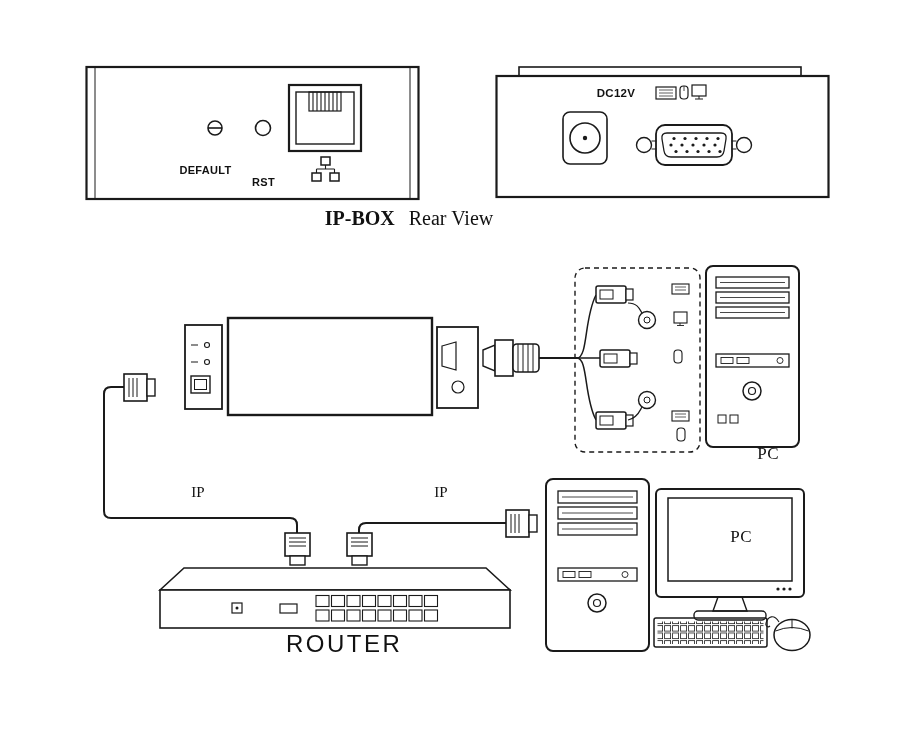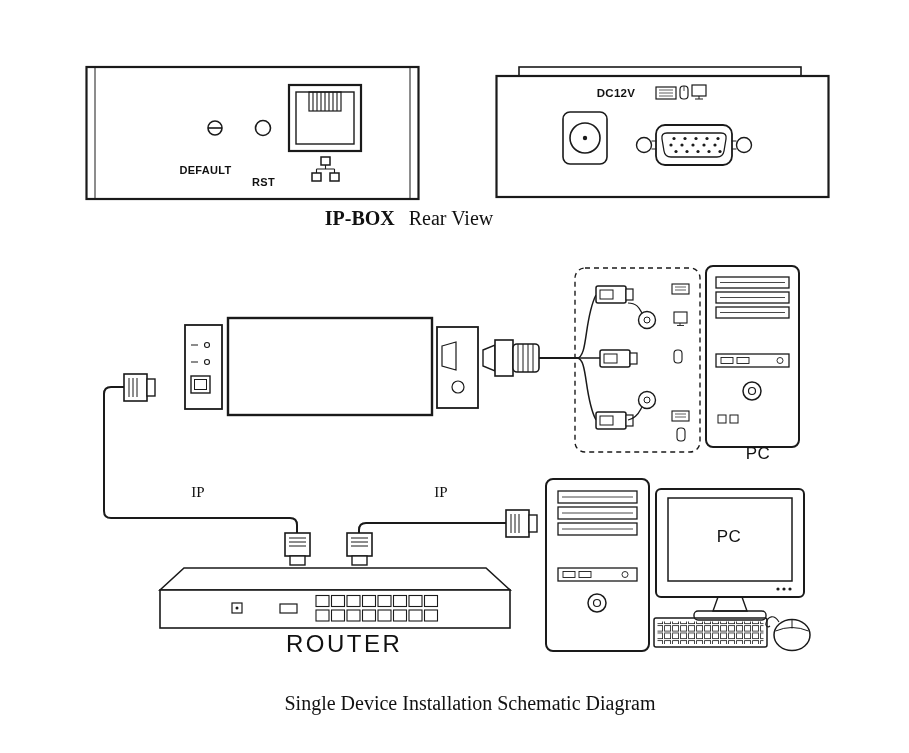--- a/index.html
+++ b/index.html
@@ -3,21 +3,21 @@
 <meta charset="utf-8">
 <style>
   html,body{margin:0;padding:0;background:#fff;}
   .canvas{position:relative;width:909px;height:753px;background:#fff;overflow:hidden;
           font-family:"Liberation Serif",serif;color:#111;}
   .abs{position:absolute;}
   .lbl{position:absolute;text-align:center;white-space:nowrap;color:#111;}
   .lbl-sans-bold{font-family:"Liberation Sans",sans-serif;font-weight:bold;font-size:11px;letter-spacing:0.3px;}
   .lbl-serif{font-family:"Liberation Serif",serif;font-size:15px;}
   .lbl-serif-lg{font-family:"Liberation Serif",serif;font-size:20px;}
-  .lbl-pc{font-family:Liberation Sans, sans-serif;font-size:17px;letter-spacing:0.5px;}
+  .lbl-pc{font-family:Liberation Serif, serif;font-size:17px;letter-spacing:0.5px;text-align:right;}
   .lbl-router{font-family:Liberation Sans, sans-serif;font-size:24px;letter-spacing:2.5px;}
   .cap-title{font-weight:bold;}
   .cap-sub{margin-left:14px;font-weight:normal;}
   svg{display:block;}
 </style>
 </head>
 <body>
 
 <div class="canvas">
 
@@ -298,15 +298,14 @@
       </g>
     </svg>
   </div>
 
   <div class="lbl lbl-serif" style="left:182px;top:484px;width:32px;">IP</div>
   <div class="lbl lbl-serif" style="left:425px;top:484px;width:32px;">IP</div>
   <div class="lbl lbl-pc" style="left:737px;top:444px;width:42px;">PC</div>
   <div class="lbl lbl-pc" style="left:706px;top:527px;width:46px;">PC</div>
   <div class="lbl lbl-router" style="left:286px;top:630px;width:102px;">ROUTER</div>
 
-  <div class="lbl lbl-serif-lg" style="left:155px;top:692px;width:630px;">Single Device Installation Schematic Diagram</div>
 
 </div>
 
 </body></html>

